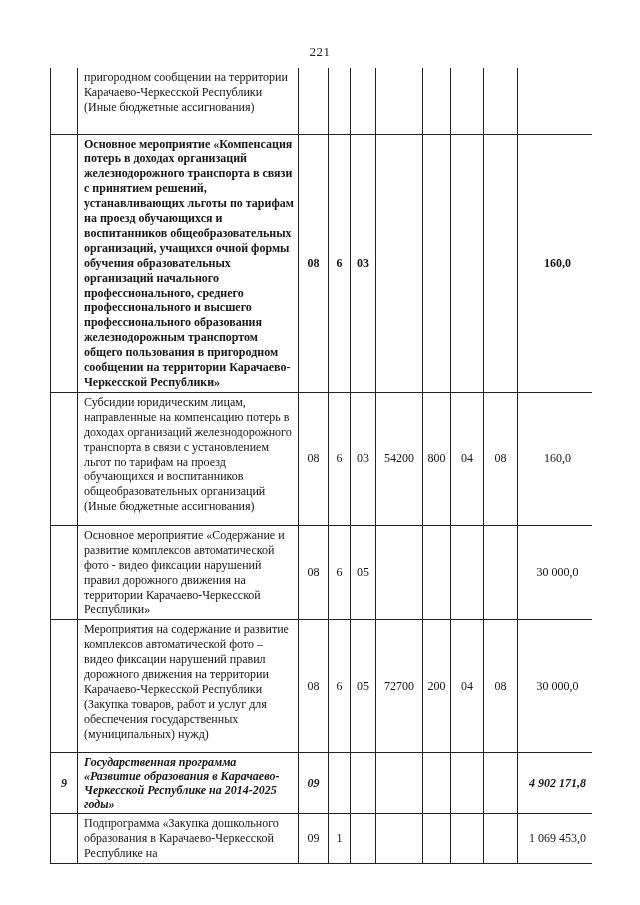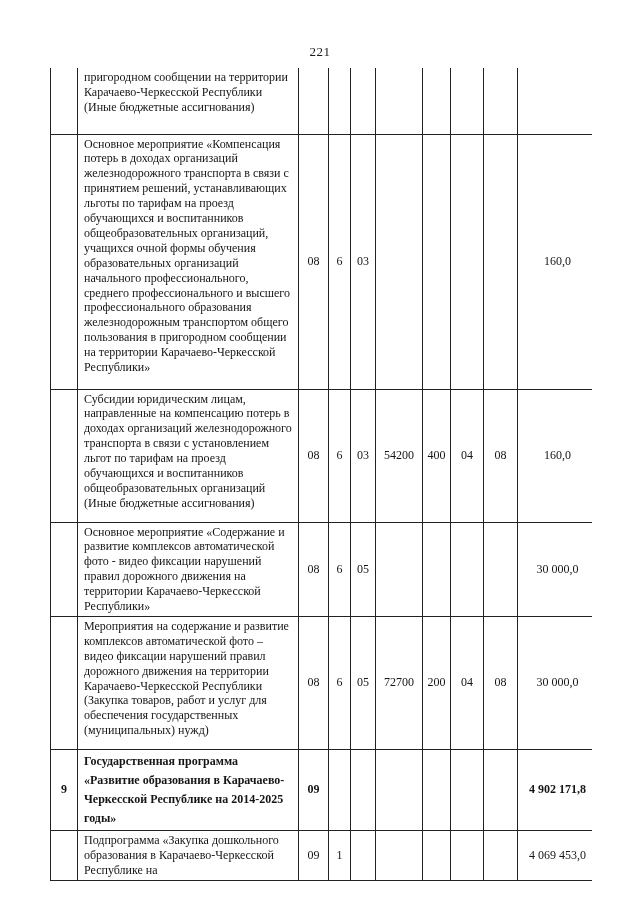--- a/index.html
+++ b/index.html
@@ -49,29 +49,30 @@
   }
   table.budget-table td.name-cell {
     text-align: left;
     vertical-align: top;
     padding: 2px 3px 2px 6px;
   }
   table.budget-table td.amount-cell {
     white-space: nowrap;
   }
   tr.row-0 { height: 66px; }
-  tr.row-1 { height: 255px; }
+  tr.row-1 { height: 255px; font-weight: bold; }
   tr.row-2 { height: 133px; }
   tr.row-3 { height: 93px; }
   tr.row-4 { height: 133px; }
   tr.row-5 { height: 56px; }
   tr.row-6 { height: 46px; }
   tr.bold-row td {
     font-weight: bold;
-    line-height: 19px;
+    line-height: 14px;
+    font-style: italic;
   }
 </style>
 </head>
 <body>
 
 <div class="page">
   <div class="page-number">221</div>
 
   <table class="budget-table">
     <colgroup>
@@ -111,21 +112,21 @@
           <td class="code-cell"></td>
           <td class="amount-cell">160,0</td>
         </tr>
         <tr class="row-2">
           <td class="num-cell"></td>
           <td class="name-cell">Субсидии юридическим лицам, направленные на компенсацию потерь в доходах организаций железнодорожного транспорта в связи с установлением льгот по тарифам на проезд обучающихся и воспитанников общеобразовательных организаций (Иные бюджетные ассигнования)</td>
           <td class="code-cell">08</td>
           <td class="code-cell">6</td>
           <td class="code-cell">03</td>
           <td class="code-cell">54200</td>
-          <td class="code-cell">400</td>
+          <td class="code-cell">800</td>
           <td class="code-cell">04</td>
           <td class="code-cell">08</td>
           <td class="amount-cell">160,0</td>
         </tr>
         <tr class="row-3">
           <td class="num-cell"></td>
           <td class="name-cell">Основное мероприятие «Содержание и развитие комплексов автоматической фото - видео фиксации нарушений правил дорожного движения на территории Карачаево-Черкесской Республики»</td>
           <td class="code-cell">08</td>
           <td class="code-cell">6</td>
           <td class="code-cell">05</td>
@@ -162,17 +163,17 @@
         <tr class="row-6">
           <td class="num-cell"></td>
           <td class="name-cell">Подпрограмма «Закупка дошкольного образования в Карачаево-Черкесской Республике на</td>
           <td class="code-cell">09</td>
           <td class="code-cell">1</td>
           <td class="code-cell"></td>
           <td class="code-cell"></td>
           <td class="code-cell"></td>
           <td class="code-cell"></td>
           <td class="code-cell"></td>
-          <td class="amount-cell">4 069 453,0</td>
+          <td class="amount-cell">1 069 453,0</td>
         </tr>
       </tbody>
   </table>
 </div>
 
 </body></html>

